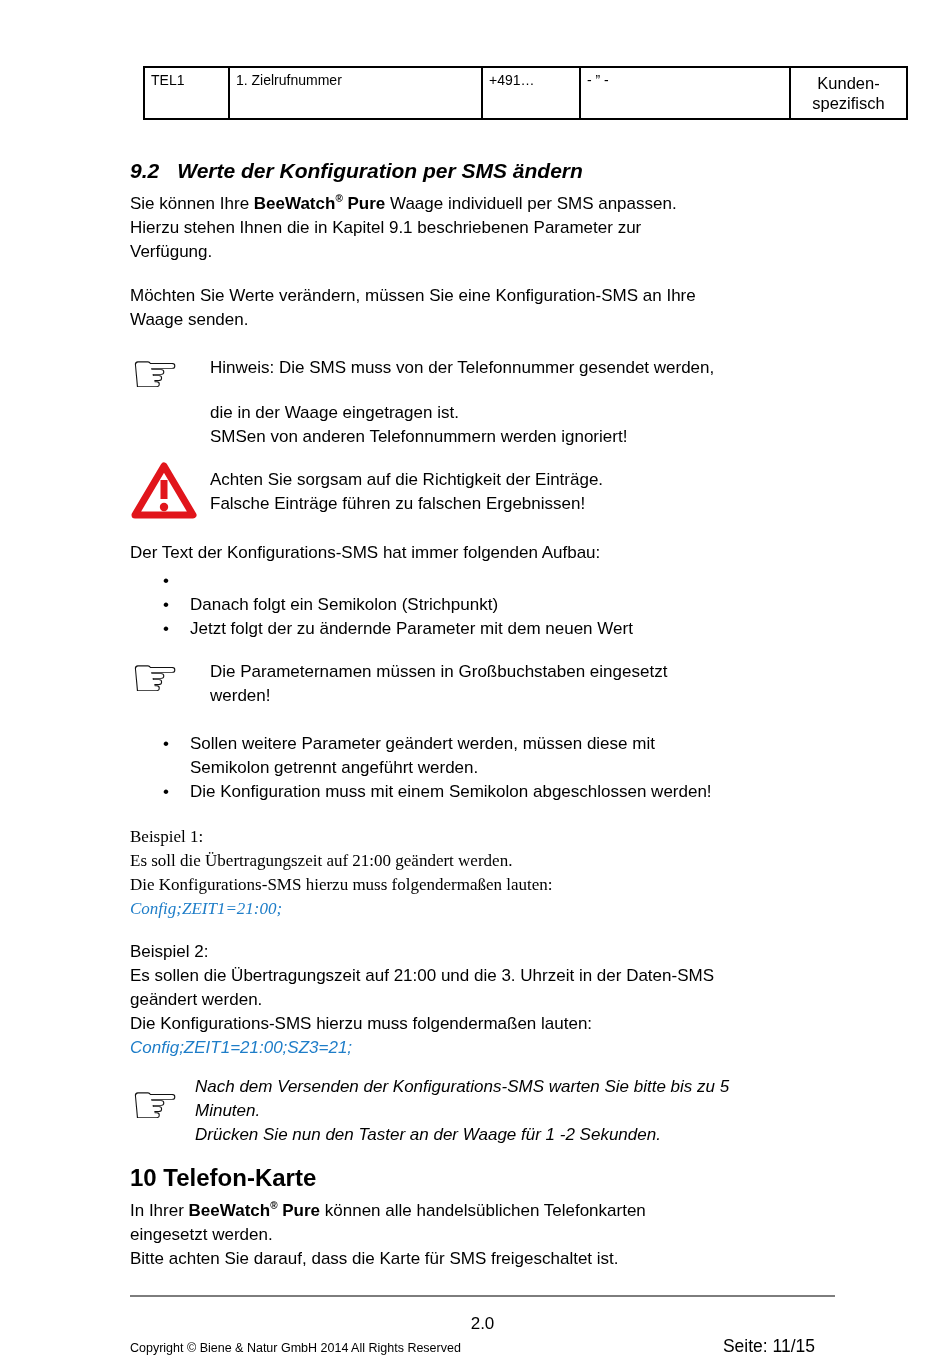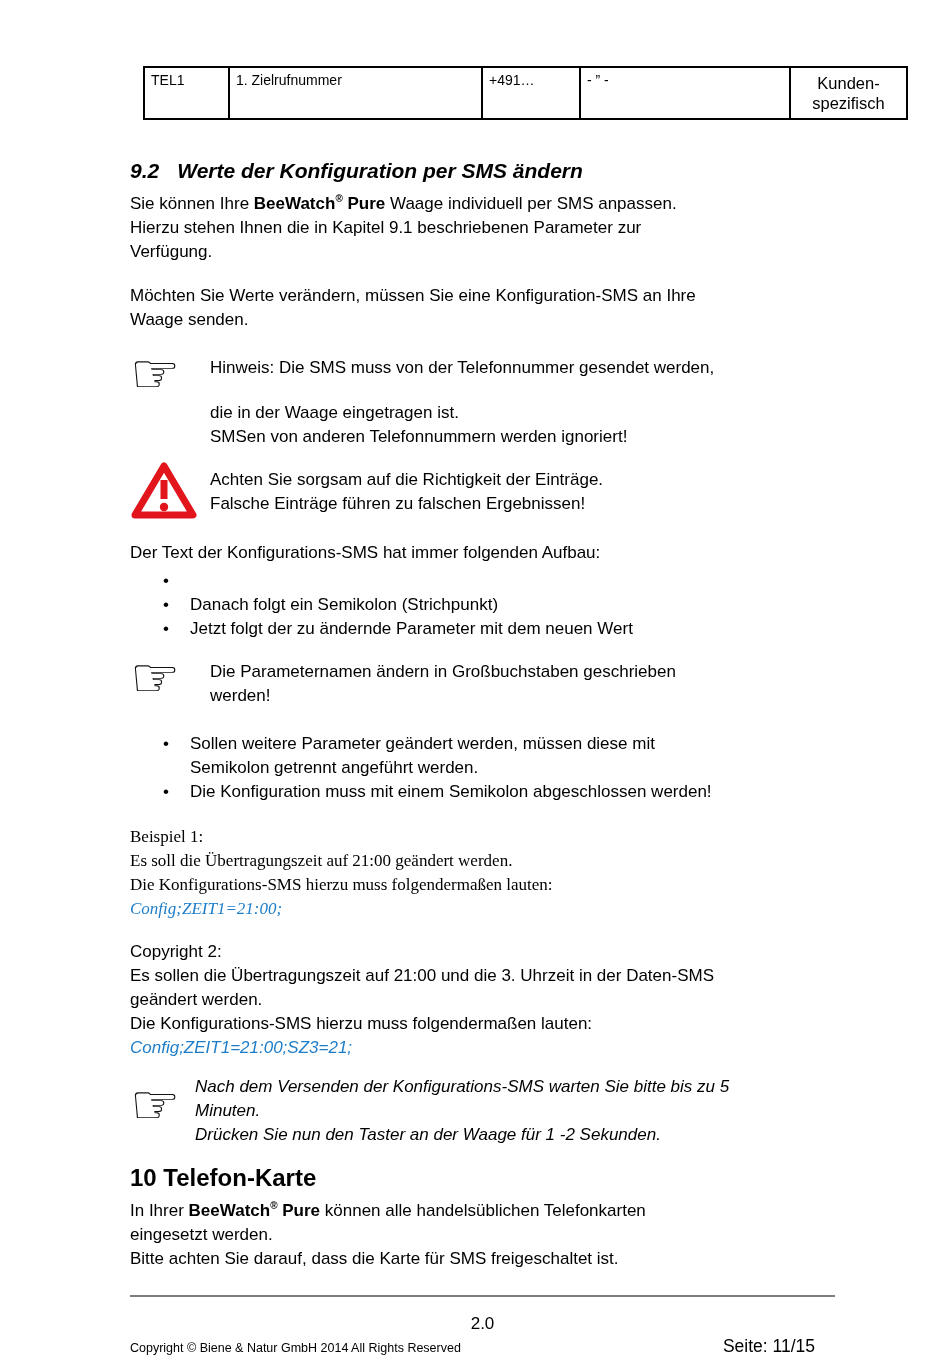--- a/index.html
+++ b/index.html
@@ -179,21 +179,21 @@
       <span class="bullet-dot">•</span>
       <span class="bullet-body">Jetzt folgt der zu ändernde Parameter mit dem neuen Wert</span>
     </div>
   </div>
 
   <div class="hint-row hint-2">
     <div class="hint-icon-col">
       <span class="hint-icon">☞</span>
     </div>
     <div class="hint-text">
-      <div class="tline">Die Parameternamen ändern in Großbuchstaben geschrieben</div>
+      <div class="tline">Die Parameternamen müssen in Großbuchstaben eingesetzt</div>
       <div class="tline">werden!</div>
     </div>
   </div>
 
   <div class="blist blist-2">
     <div class="bullet-item">
       <span class="bullet-dot">•</span>
       <span class="bullet-body">
         <div class="tline">Sollen weitere Parameter geändert werden, müssen diese mit</div>
         <div class="tline">Semikolon getrennt angeführt werden.</div>
@@ -206,21 +206,21 @@
   </div>
 
   <div class="example-1">
     <div class="tline">Beispiel 1:</div>
     <div class="tline">Es soll die Übertragungszeit auf 21:00 geändert werden.</div>
     <div class="tline">Die Konfigurations-SMS hierzu muss folgendermaßen lauten:</div>
     <div class="tline code-line">Config;ZEIT1=21:00;</div>
   </div>
 
   <div class="example-2">
-    <div class="tline">Copyright 2:</div>
+    <div class="tline">Beispiel 2:</div>
     <div class="tline">Es sollen die Übertragungszeit auf 21:00 und die 3. Uhrzeit in der Daten-SMS</div>
     <div class="tline">geändert werden.</div>
     <div class="tline">Die Konfigurations-SMS hierzu muss folgendermaßen lauten:</div>
     <div class="tline code-line">Config;ZEIT1=21:00;SZ3=21;</div>
   </div>
 
   <div class="hint-row hint-3">
     <div class="hint-icon-col">
       <span class="hint-icon">☞</span>
     </div>

